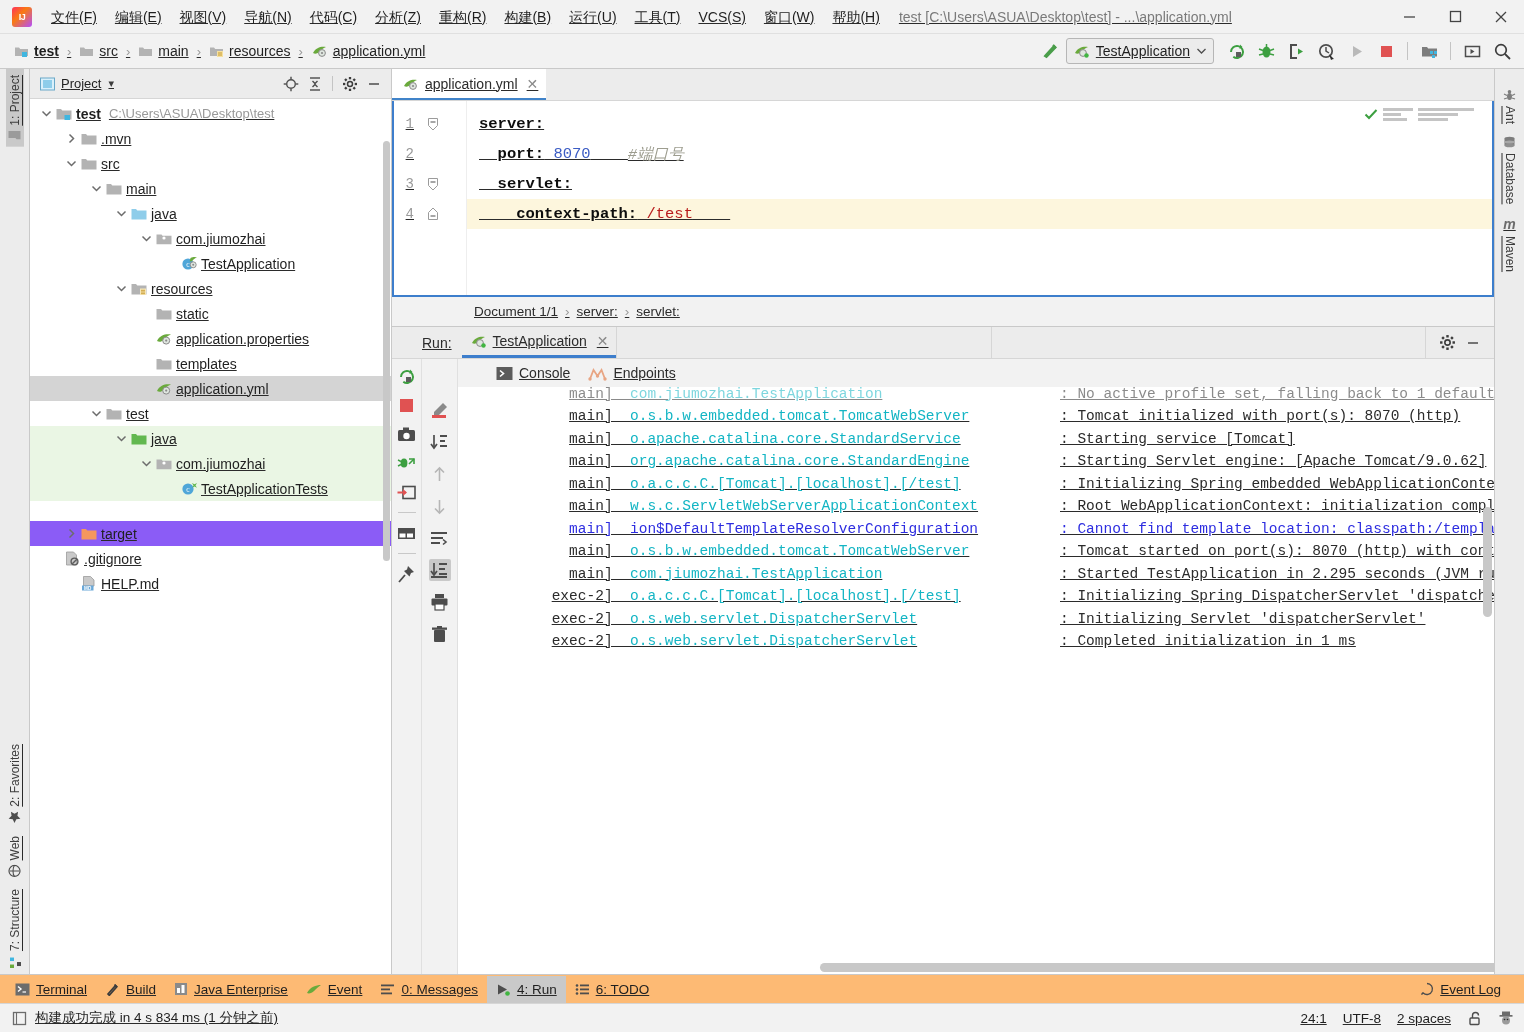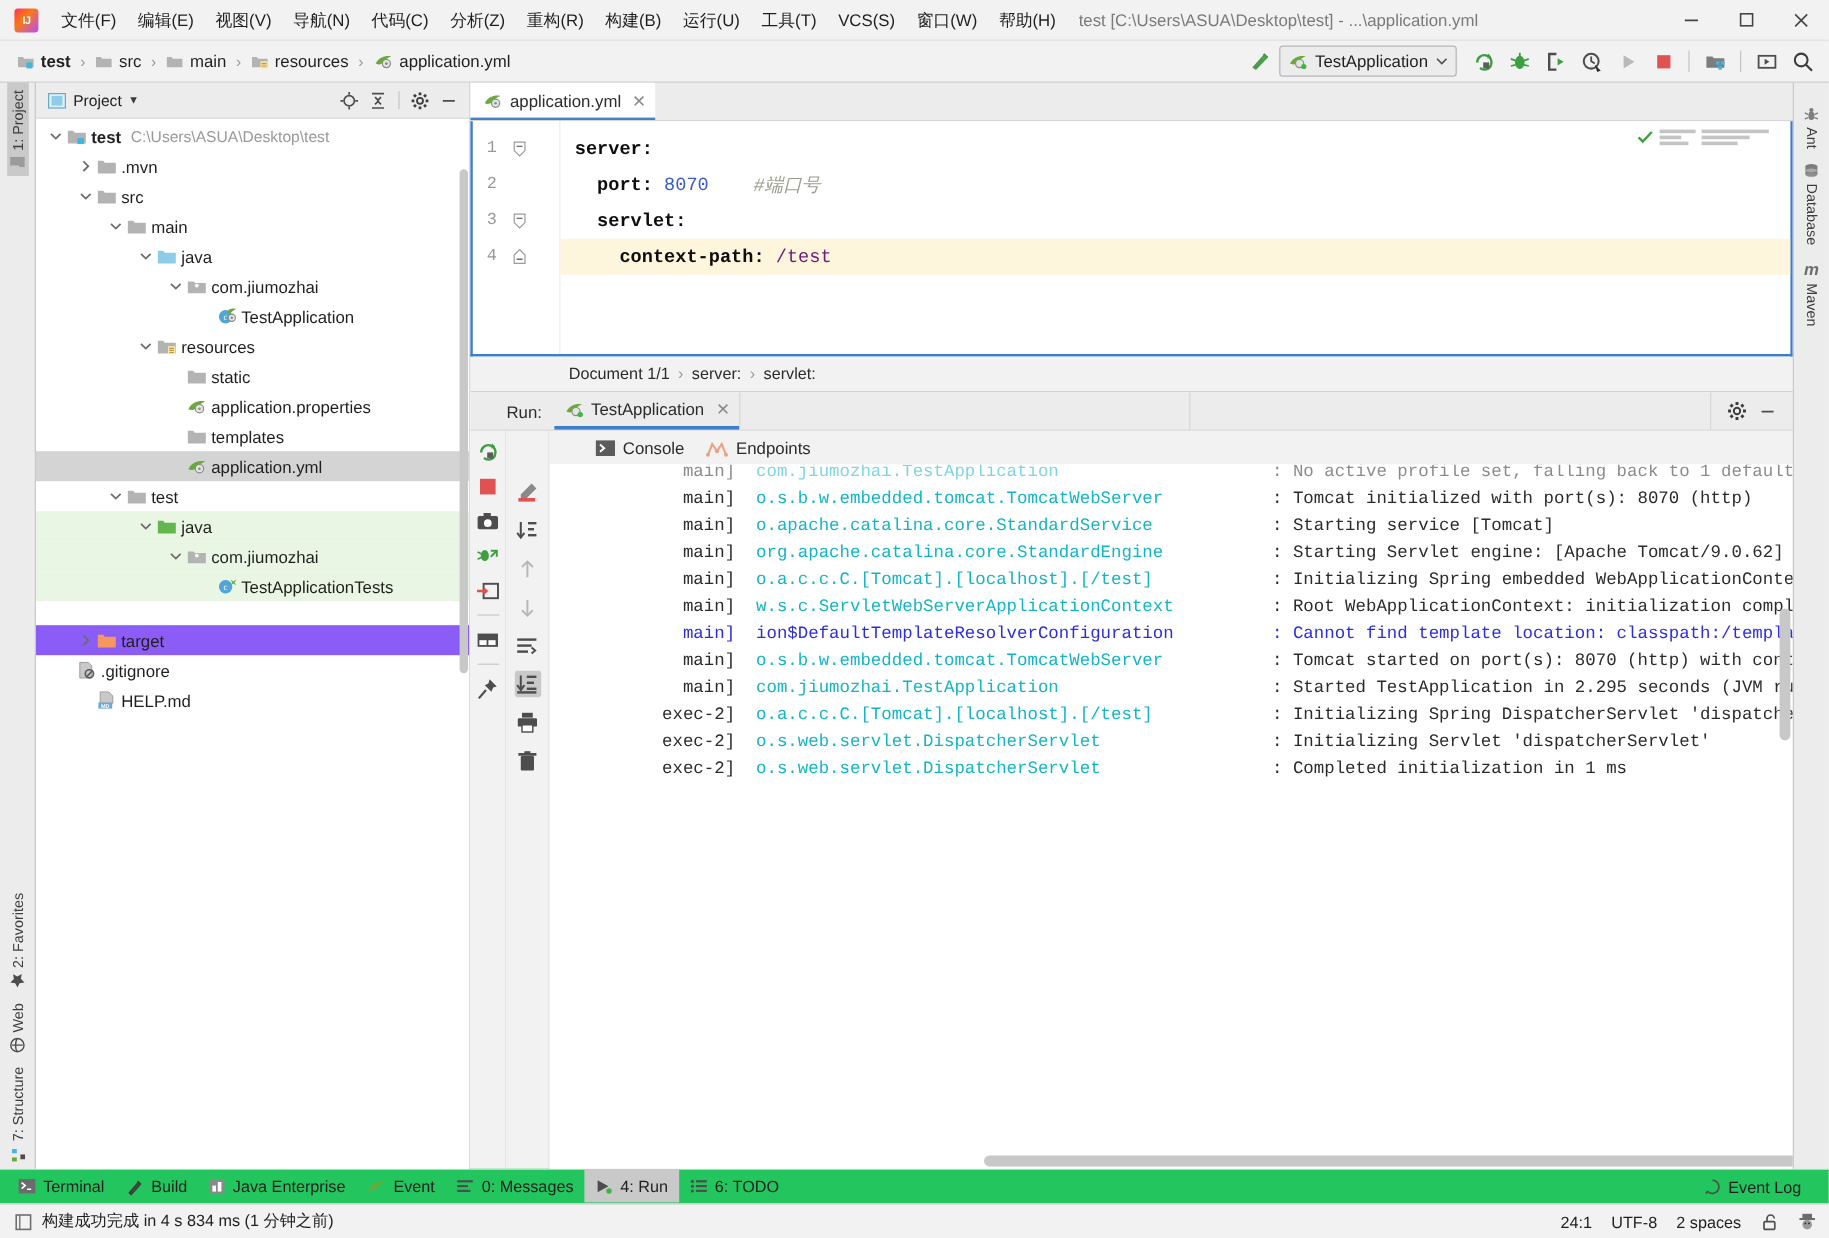--- a/index.html
+++ b/index.html
@@ -4,21 +4,21 @@
 <style>
   * { box-sizing: border-box; margin: 0; padding: 0; }
   html, body {
     width: 1524px; height: 1032px;
     font-family: "Liberation Sans", sans-serif;
     font-size: 13px;
     background: #f2f2f2;
     color: #2b2b2b;
     overflow: hidden;
   }
-  #app { position: relative; width: 1524px; height: 1032px; display: flex; flex-direction: column; }
+  #app { position: relative; width: 1524px; height: 1032px; display: flex; flex-direction: column; text-decoration: underline; }
 
   
   .menubar {
     height: 34px; background: #f2f2f2; display: flex; align-items: center;
     border-bottom: 1px solid #e0e0e0; flex: 0 0 34px; position: relative;
   }
   .ij-logo {
     width: 20px; height: 20px; margin: 0 10px 0 12px; border-radius: 3px;
     background: linear-gradient(135deg,#fe315d 0%, #f97a12 40%, #b24dff 100%);
     position: relative; flex: 0 0 20px;
@@ -142,21 +142,21 @@
   .gfold { width: 26px; display: flex; justify-content: center; align-items: center; }
   .code {
     flex: 1 1 auto; padding-top: 8px; position: relative;
     font-family: "Liberation Mono", monospace; font-size: 15.5px;
     border-left: 1px solid #eee;
   }
   .cline { height: 30px; display: flex; align-items: center; padding-left: 12px; white-space: pre; }
   .cline.hl { background: #fdf6dd; }
   .k-key { color: #0d0d0d; font-weight: bold; }
   .k-num { color: #3b5cc4; }
-  .k-str { color: #701a75; }
+  .k-str { color: #b91c1c; }
   .k-com { color: #9d9d8f; font-style: italic; }
   .editor-marker {
     position: absolute; right: 18px; top: 6px; display: flex; align-items: center; gap: 5px;
   }
   .mini-lines { display: flex; flex-direction: column; gap: 2px; }
   .mini-lines i { display: block; height: 3px; background: #c4c4c4; }
   .check { color: #3c9f40; font-size: 14px; }
 
   .doc-crumbs {
     height: 30px; background: #f2f2f2; display: flex; align-items: center;
@@ -216,21 +216,21 @@
     position: absolute; left: 362px; bottom: 2px; height: 9px; width: 700px;
     background: #c8c8c8; border-radius: 5px;
   }
   .console-vscroll {
     position: absolute; right: 2px; top: 120px; height: 110px; width: 9px;
     background: #c8c8c8; border-radius: 5px;
   }
 
   
   .bottombar {
-    height: 29px; background: #22c55e; display: flex; 
+    height: 29px; background: #fdba74; display: flex; align-items: center;
     border-top: 1px solid #c9c9c9; flex: 0 0 29px; padding-left: 6px;
   }
   .bt {
     display: flex; align-items: center; gap: 6px; padding: 4px 9px; font-size: 13.5px;
     color: #1f1f1f; height: 27px; white-space: nowrap;
   }
   .bt.active { background: #c9c9c9; }
   .bottombar .right { margin-left: auto; display: flex; align-items: center; padding-right: 14px; }
 
   

